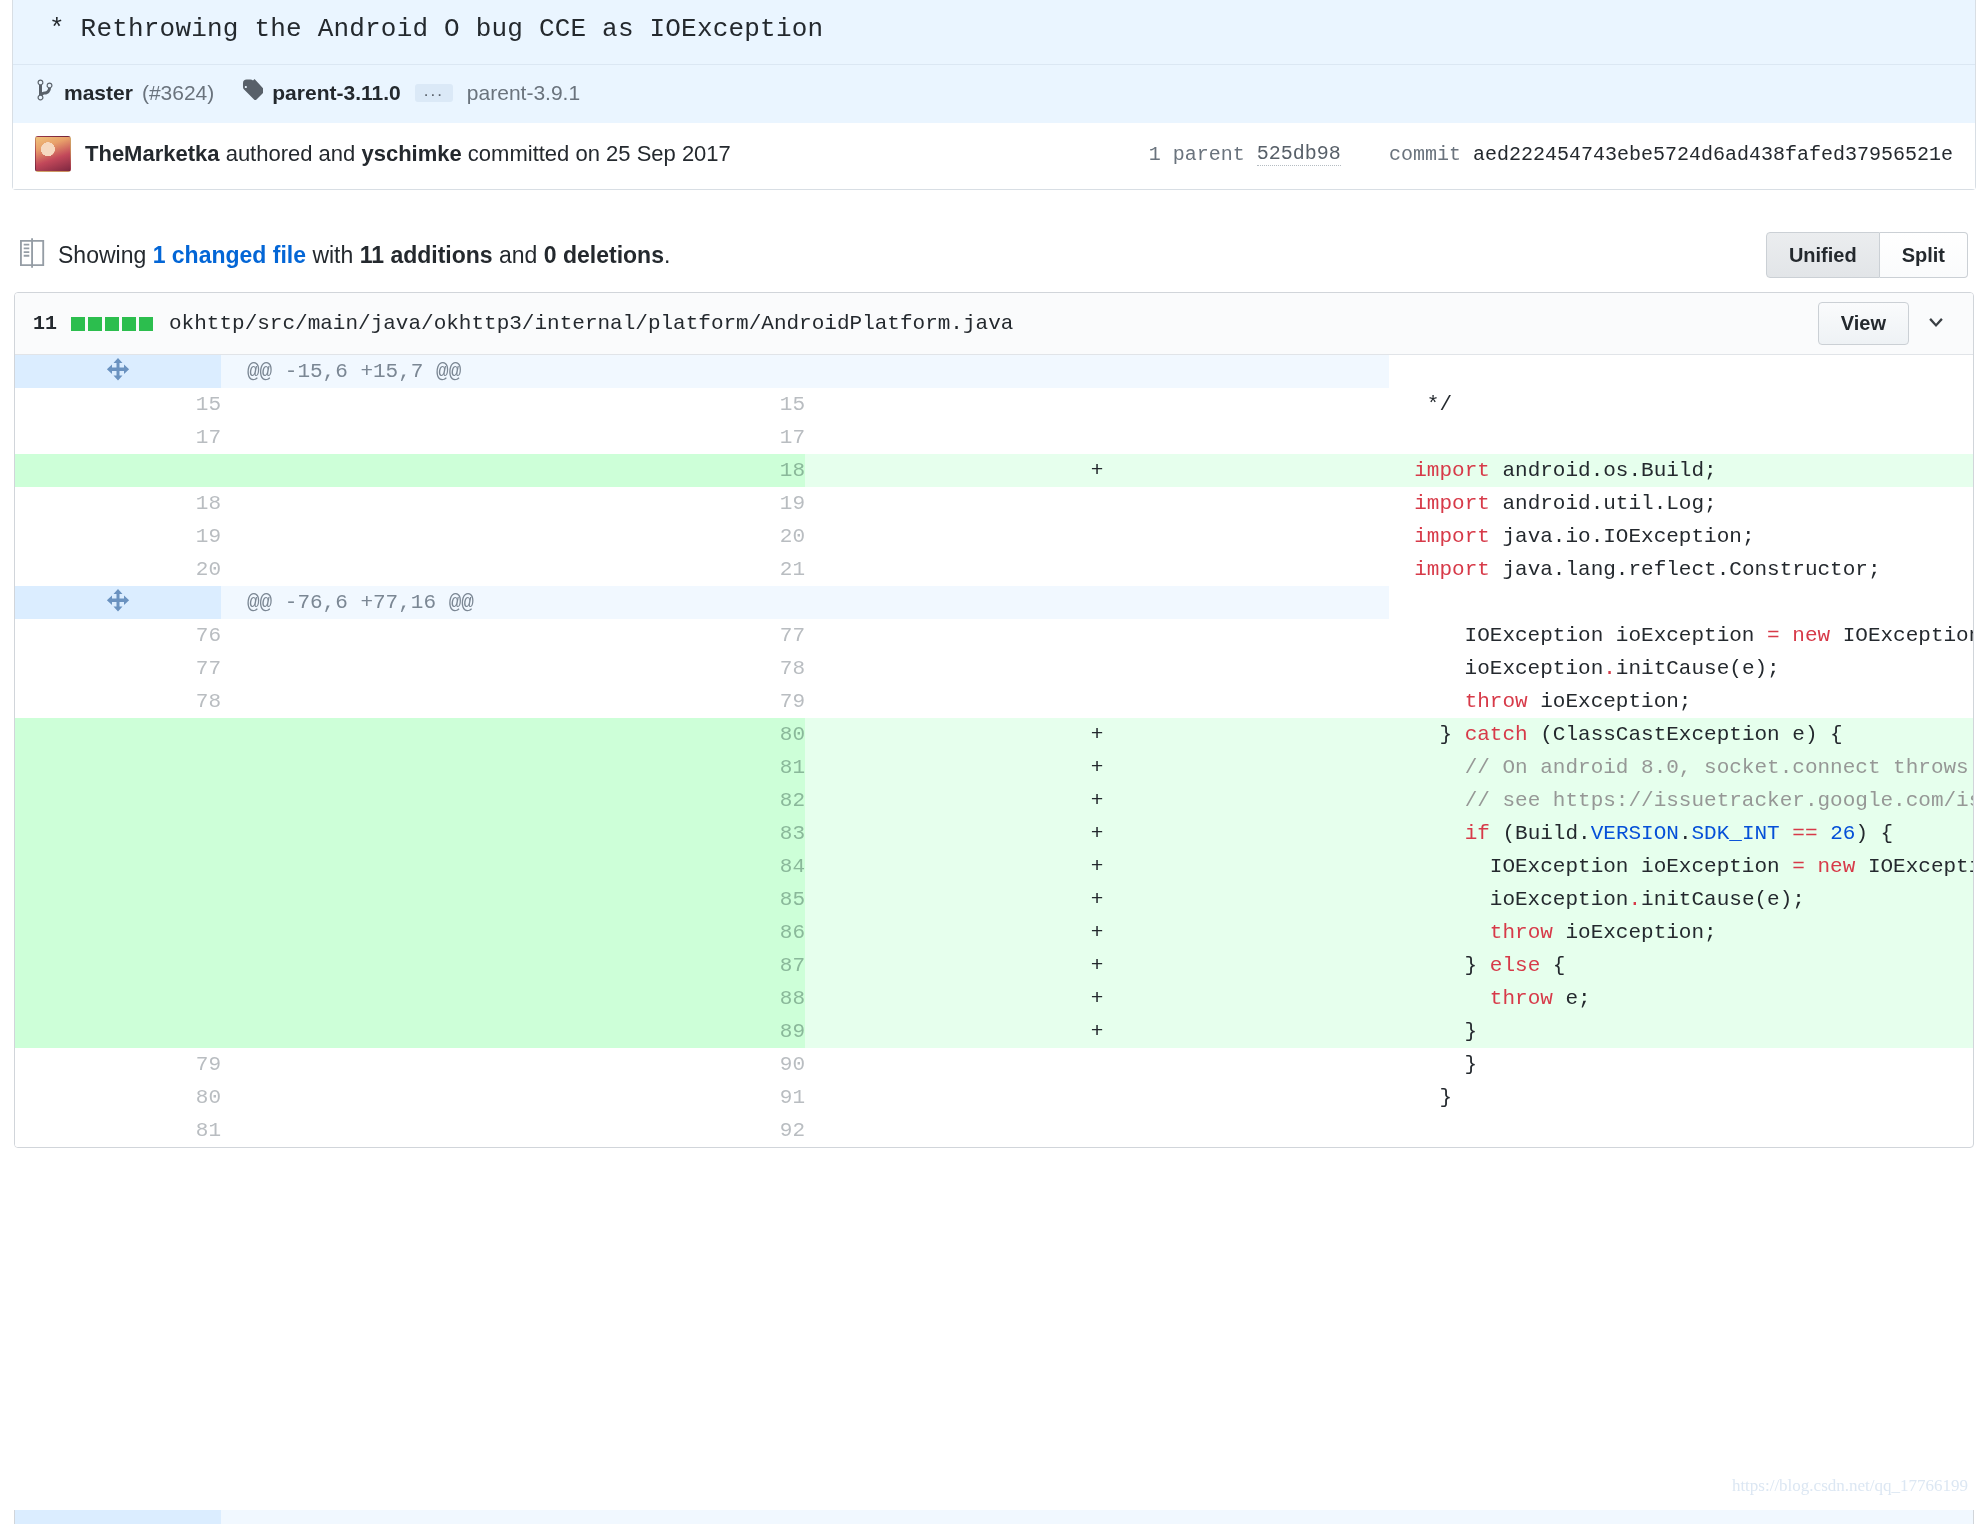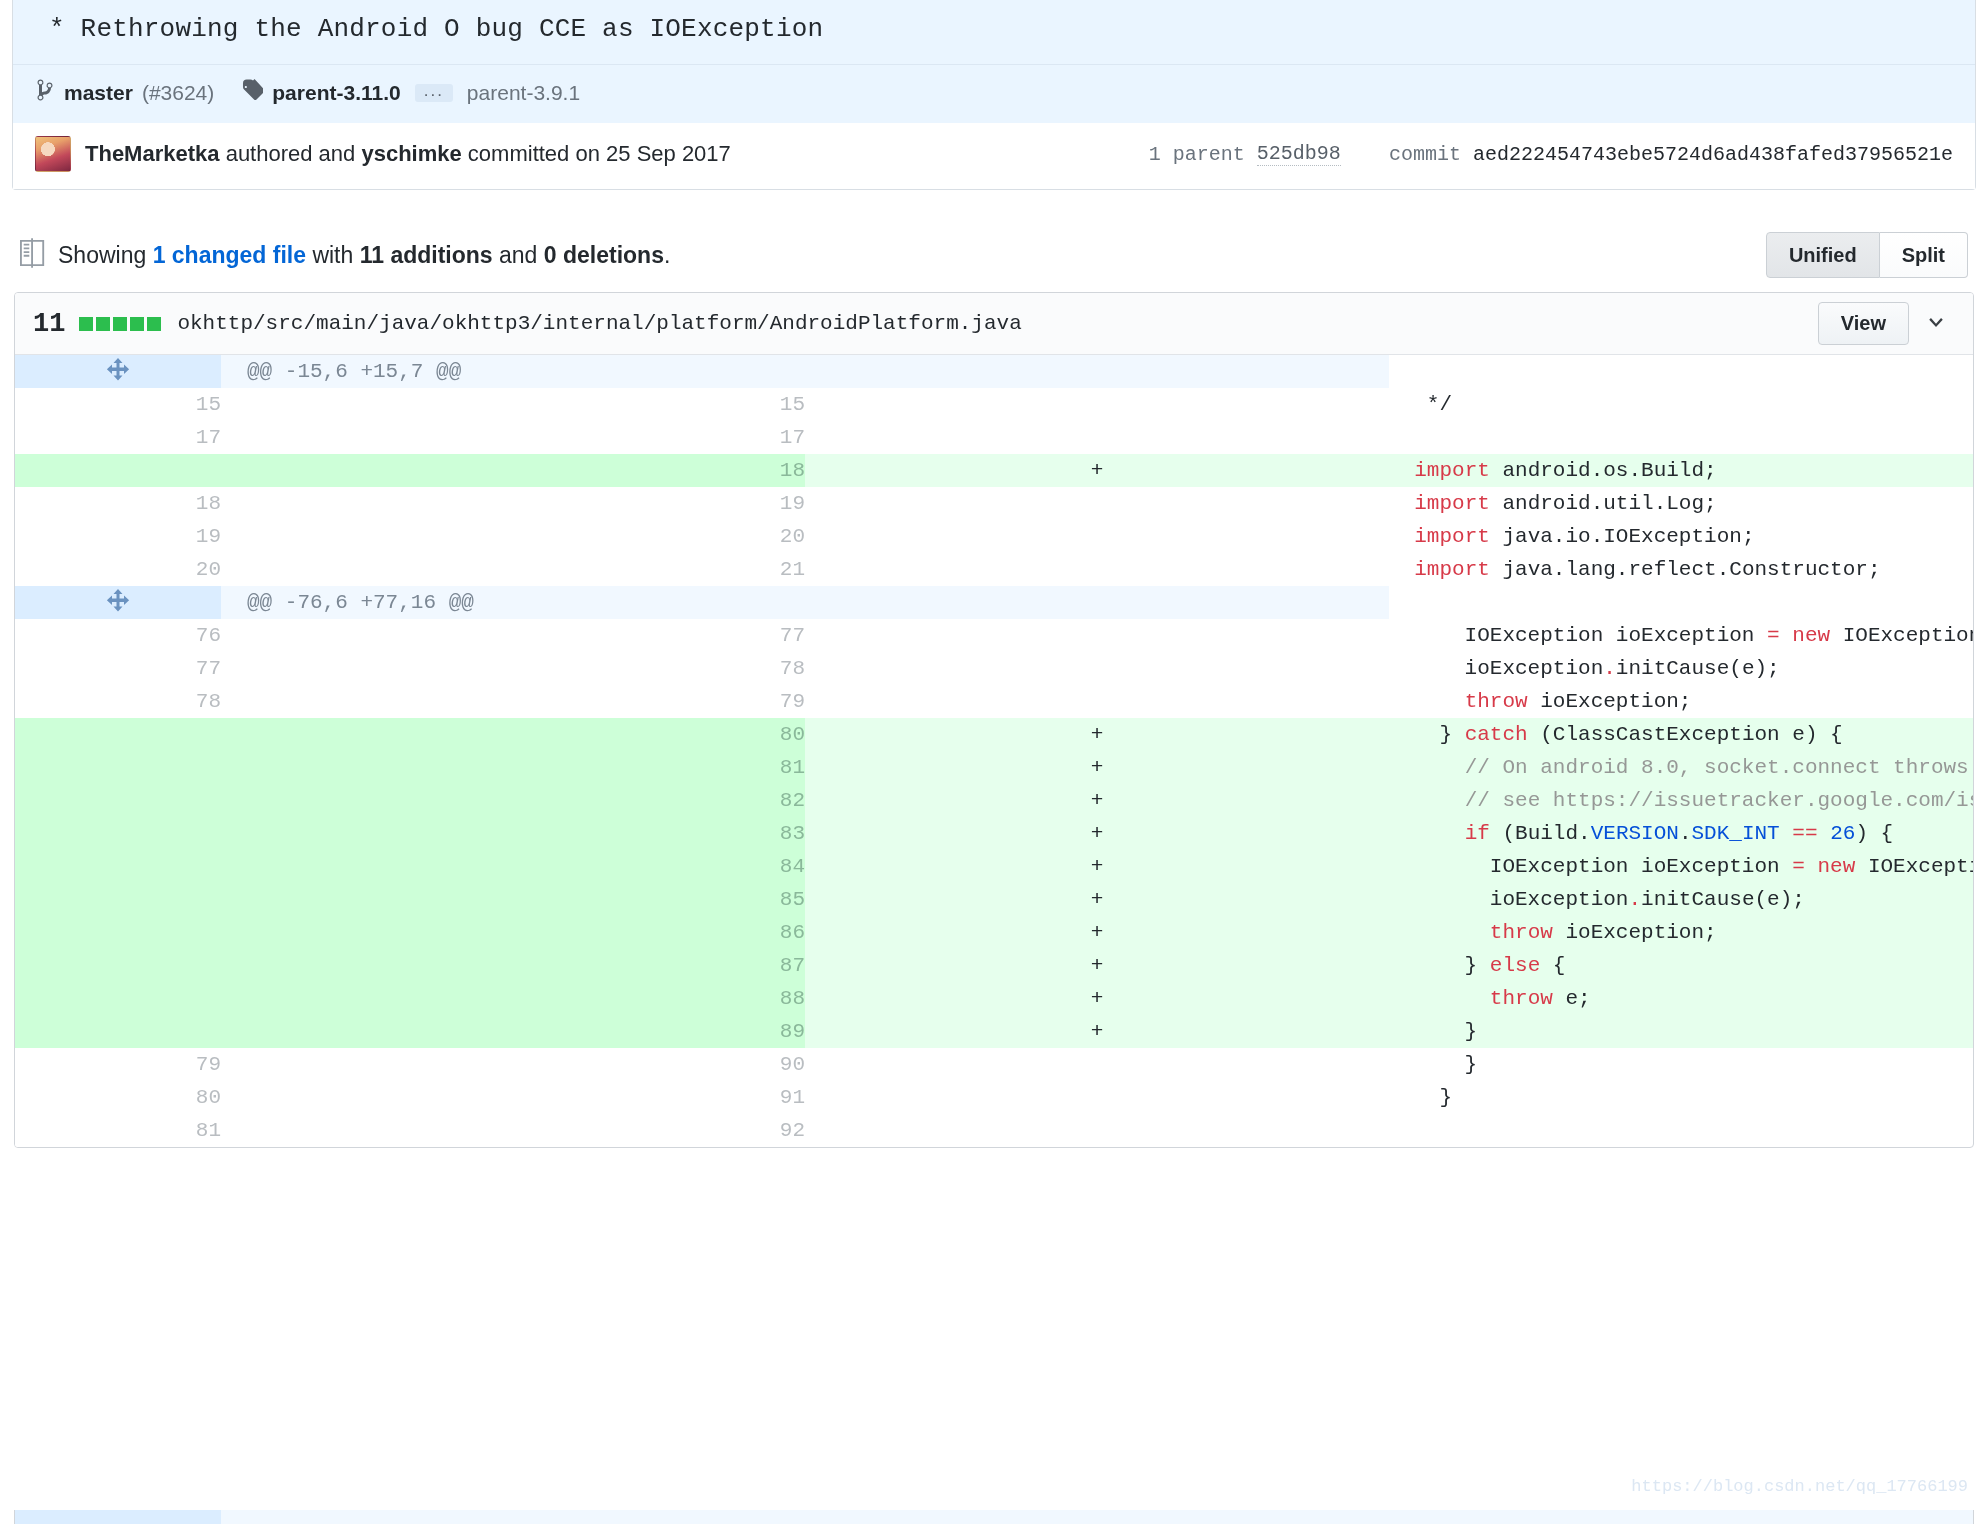--- a/index.html
+++ b/index.html
@@ -129,21 +129,21 @@
   .file-header {
     display: flex;
     align-items: center;
     background: #fafbfc;
     border-bottom: 1px solid #e1e4e8;
     padding: 13px 18px;
     height: 62px;
   }
   .stat-count {
     font-family: "Liberation Mono","DejaVu Sans Mono",monospace;
-    font-size: 27px;
+    font-size: 20px;
     font-weight: bold;
     color: #24292e;
     margin-right: 14px;
   }
   .stat-blocks { display: flex; gap: 3px; margin-right: 16px; }
   .blk { width: 14px; height: 14px; background: #2cbe4e; }
   .file-path {
     font-family: "Liberation Mono","DejaVu Sans Mono",monospace;
     font-size: 21px;
     color: #24292e;
@@ -203,21 +203,21 @@
   .k  { color: #d73a49; }   
   .c  { color: #969896; }
   .blue-id { color: #0550d8; }
 
   .watermark {
     position: absolute;
     right: 20px;
     bottom: 28px;
     font-size: 17px;
     color: #dce7f3;
-    font-family: Liberation Mono, monospace;
+    font-family: Liberation Serif, serif;
     pointer-events: none;
   }
   .bottom-strip {
     position: absolute;
     left: 14px; right: 14px; bottom: 0;
     height: 14px;
     background: #f1f8ff;
     border-left: 1px solid #d1d5da;
     border-right: 1px solid #d1d5da;
   }

